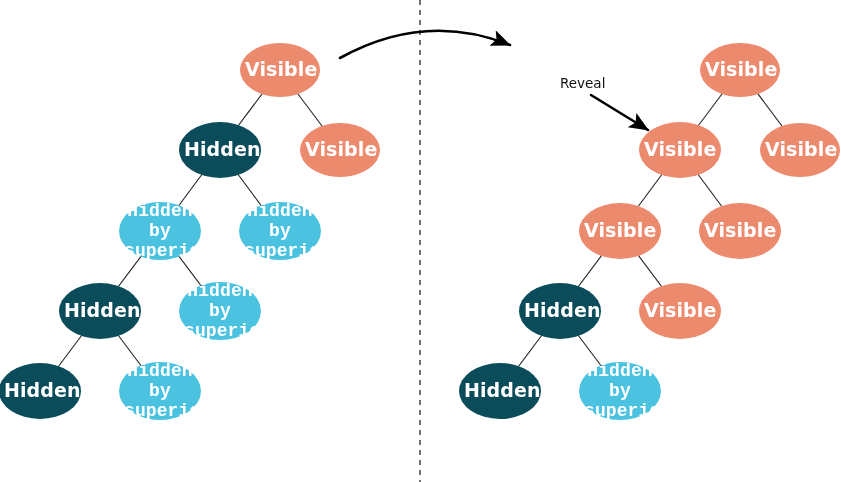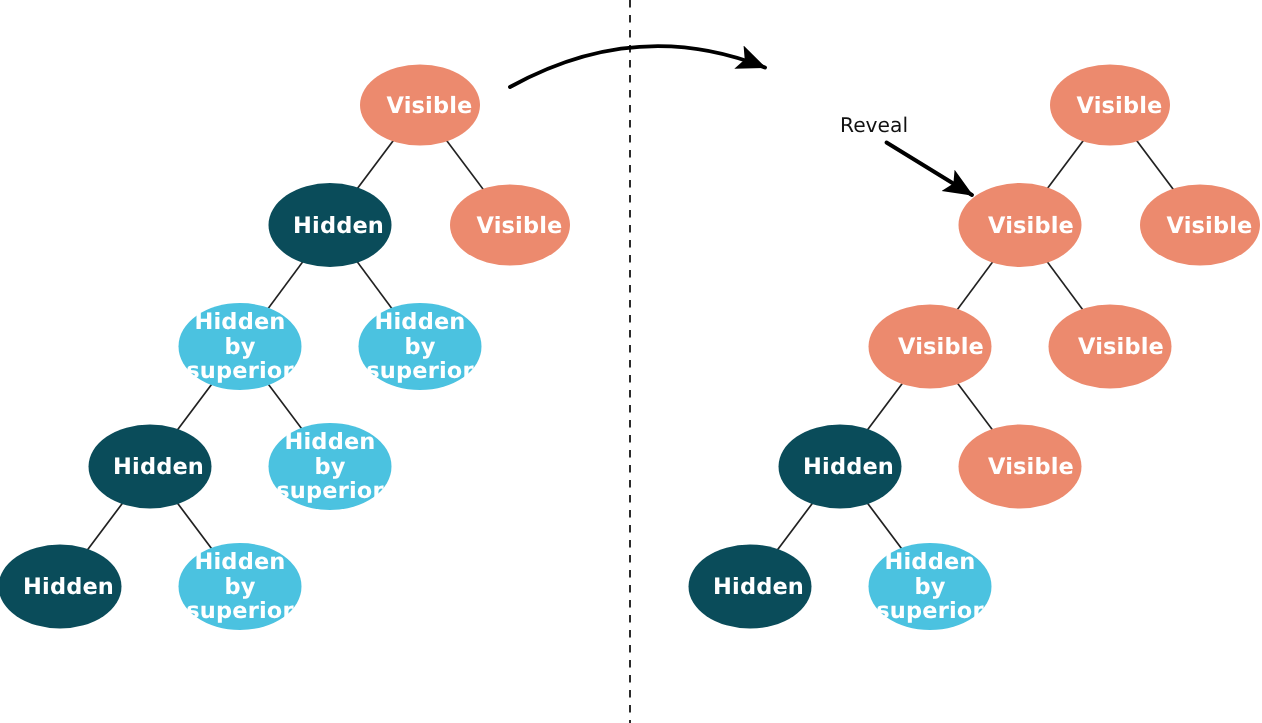--- a/index.html
+++ b/index.html
@@ -49,22 +49,22 @@
     letter-spacing: 0.1px;
     -webkit-font-smoothing: antialiased;
   }
   .node .label {
     display: block;
     width: 100%;
     padding: 0 5px;
     box-sizing: border-box;
     font-weight: 700;
   }
-  .node.one-line .label { font-size: 15px; text-align: right; }
-  .node.two-line .label { font-size: 15px; }
+  .node.one-line .label { font-size: 19px; }
+  .node.two-line .label { font-size: 18px; font-family: Liberation Mono, monospace; }
   .reveal-text {
     font-family: "DejaVu Sans", sans-serif;
     font-size: 13.5px;
     fill: #111111;
     font-weight: 400;
   }
 </style>
 </head>
 <body>
 

